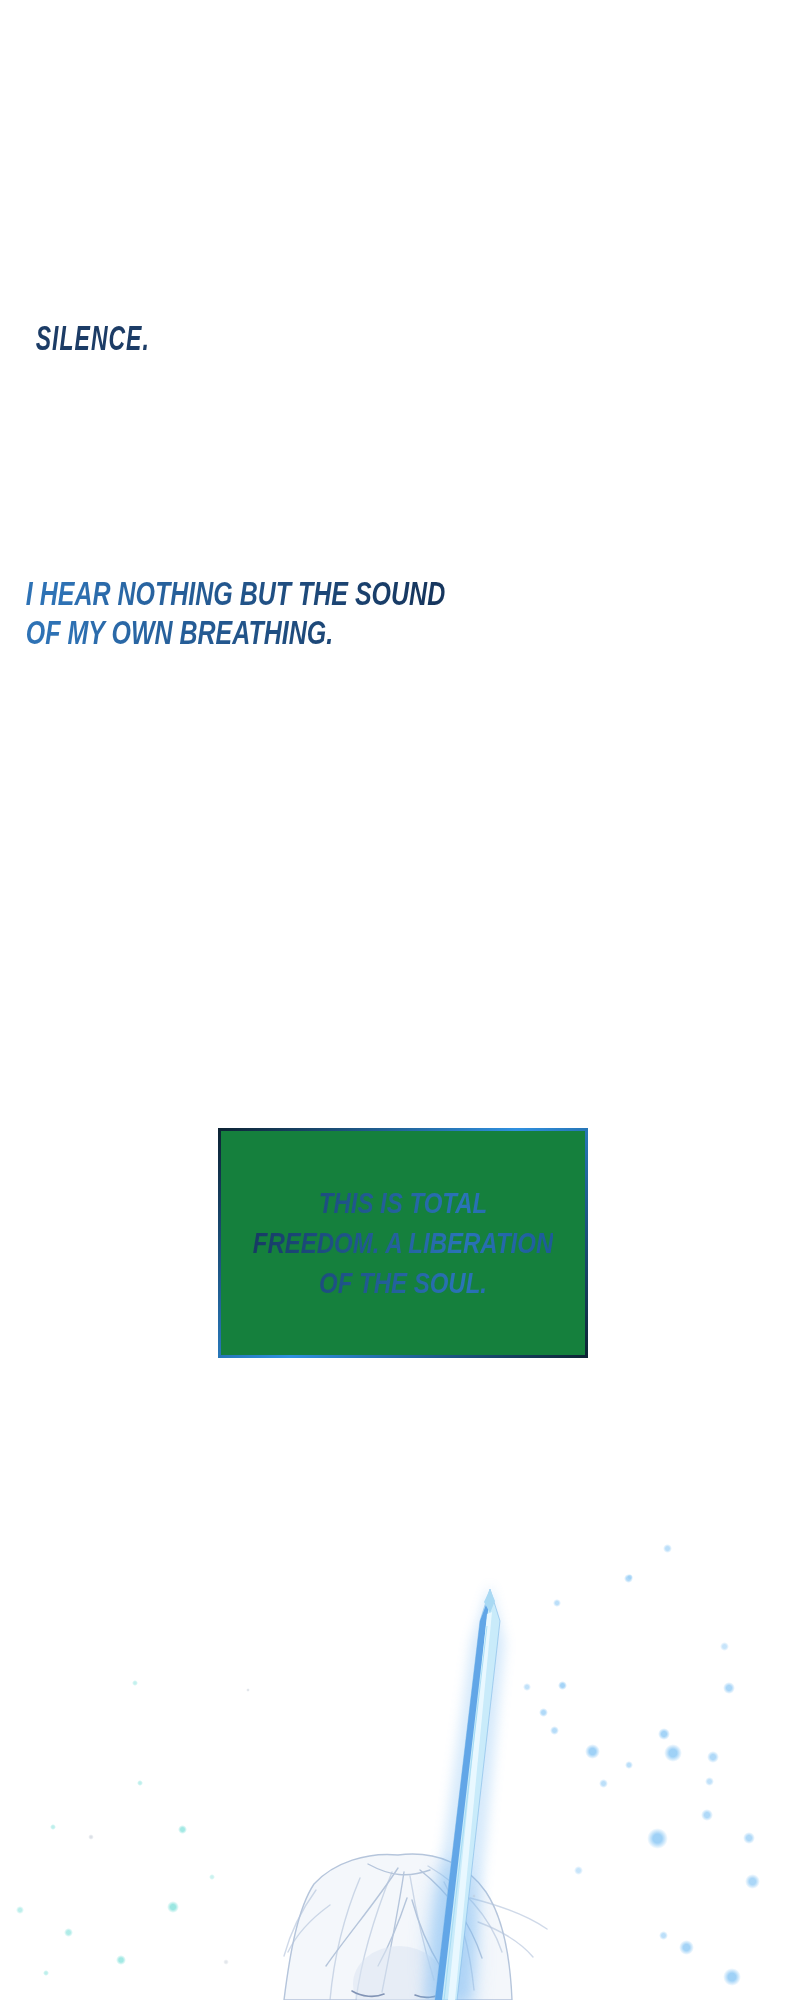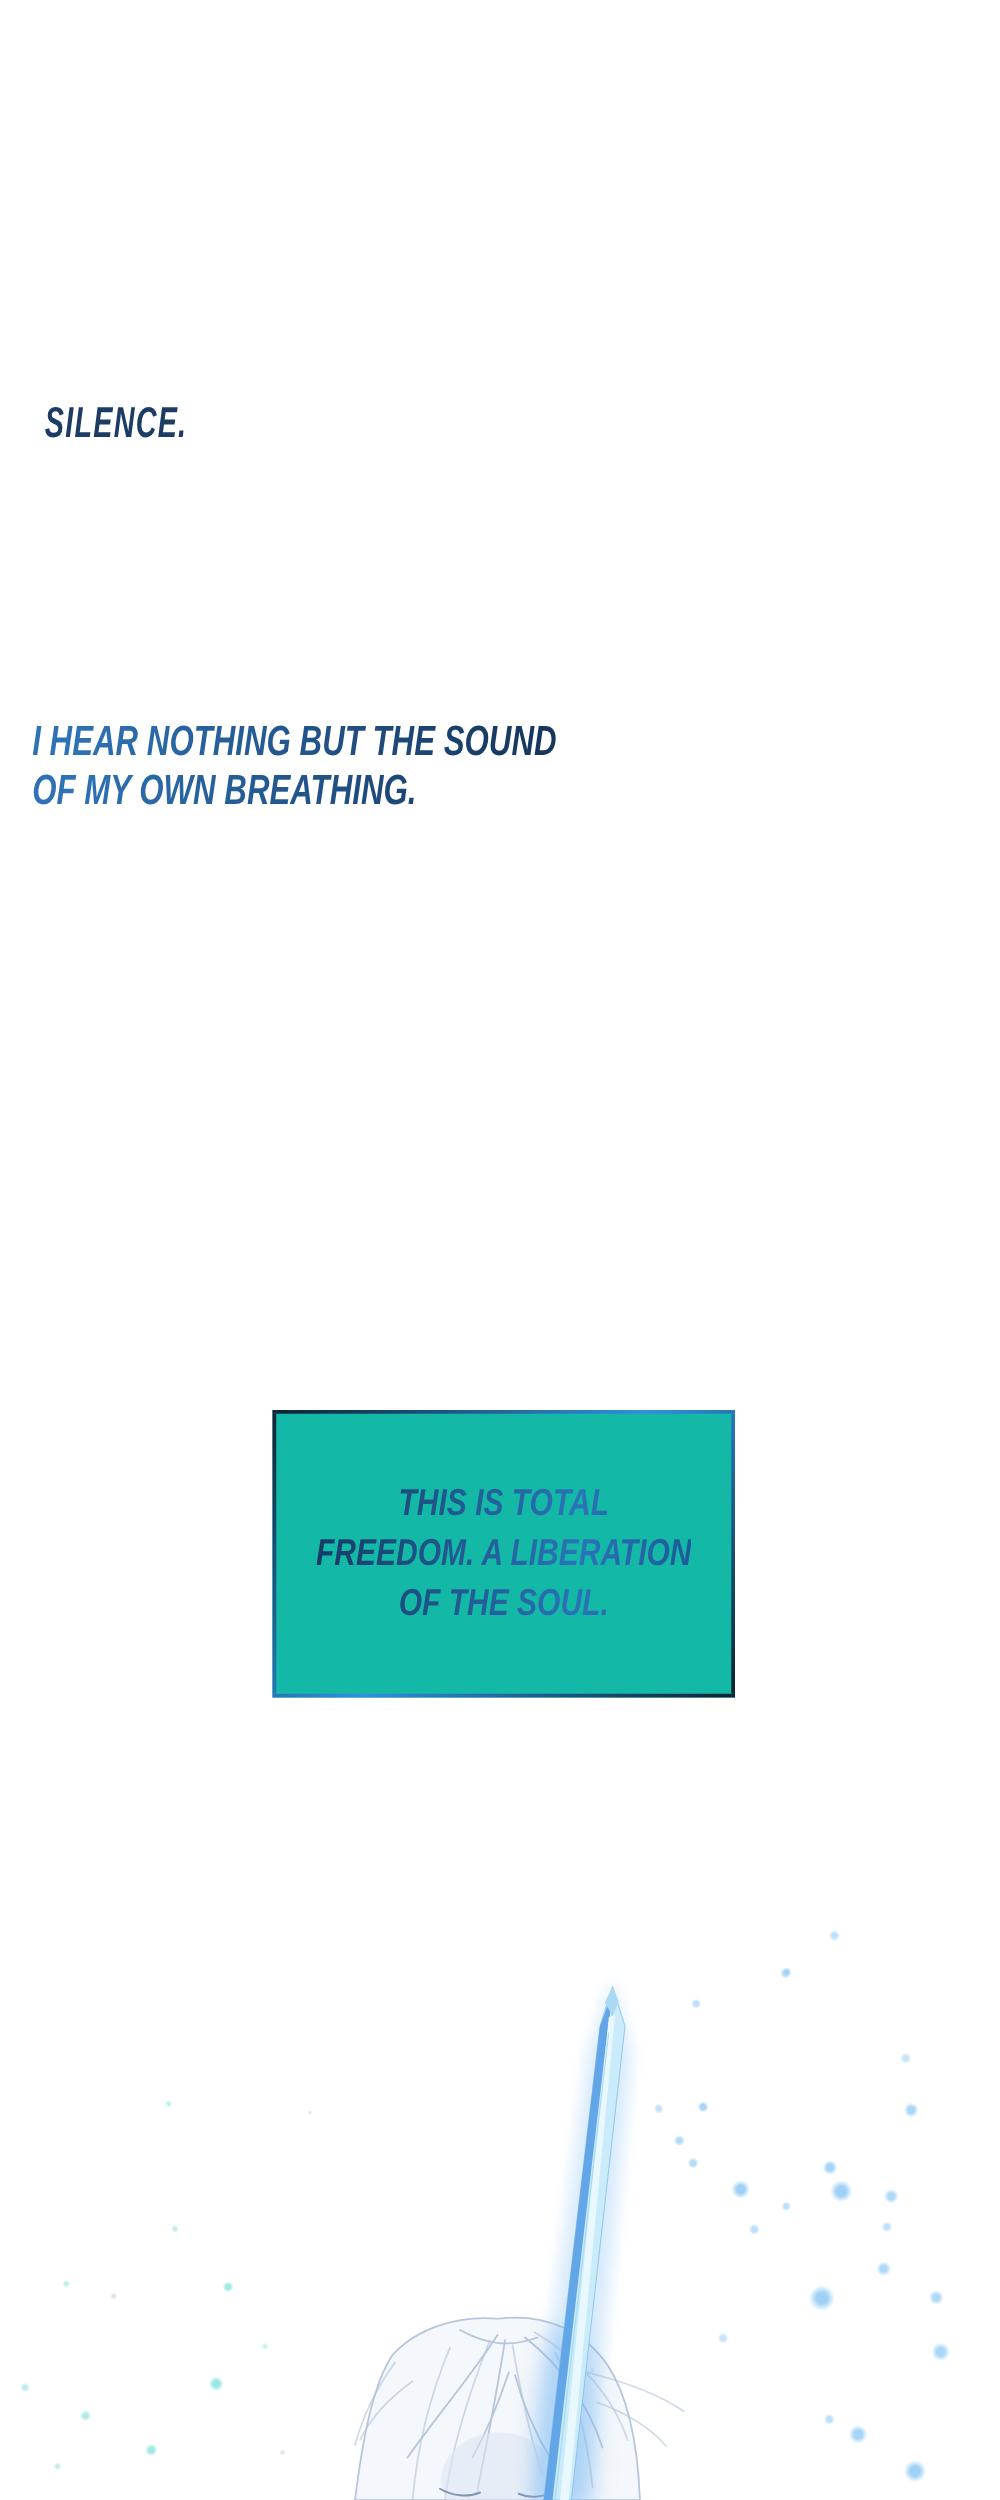--- a/index.html
+++ b/index.html
@@ -35,21 +35,21 @@
     color:transparent;
   }
 
   
   .freedom-box{
     position:absolute;left:218px;top:1128px;width:370px;height:230px;
     box-sizing:border-box;
     border:3px solid;
     border-image:linear-gradient(135deg,var(--box-border-dark) 0%,var(--box-border-bright) 50%,var(--box-border-dark) 100%) 1;
     display:flex;align-items:center;justify-content:center;
-    background:#14b8a6;
+    background:#15803d;
   }
   .freedom-box .cap-box-inner{
     font-weight:bold;font-style:italic;text-align:center;white-space:pre;
     font-size:24px;line-height:32px;
     transform:scaleY(1.25);transform-origin:center;
     background:linear-gradient(90deg,var(--box-text-gradient-start) 0%,var(--box-text-gradient-end) 70%,#1d5a98 100%);
     -webkit-background-clip:text;background-clip:text;
     color:transparent;
   }
 

